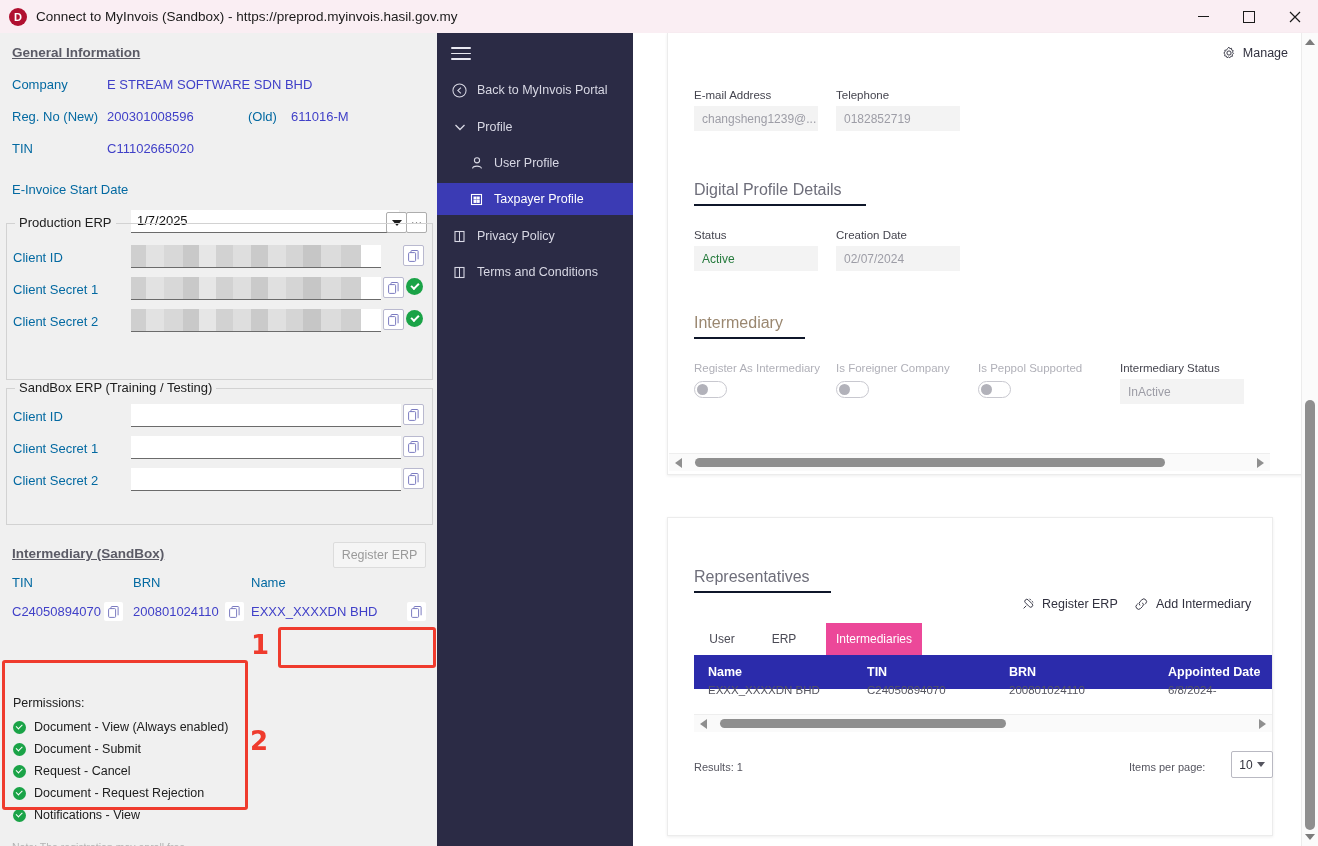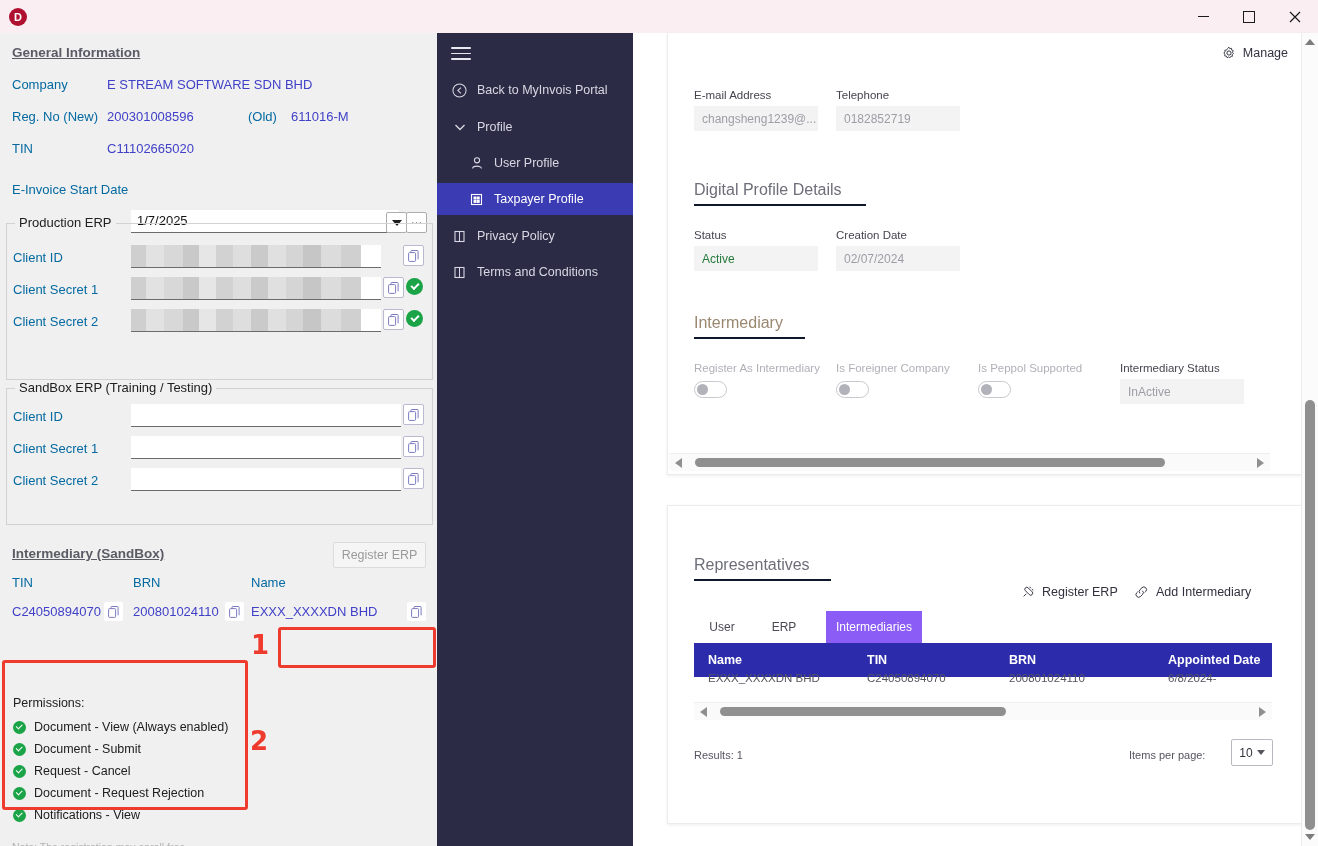--- a/index.html
+++ b/index.html
@@ -95,21 +95,21 @@
   .nav-item .ic{width:17px;margin-left:14px;margin-right:9px;display:flex;align-items:center;
     justify-content:center;flex:none;}
   .nav-item.sub .ic{margin-left:31px;}
   .nav-item.active{background:#3b3bb4;color:#fff;}
   .nav-item.active .ic svg *{stroke:#fff;}
 
   
   .content{position:absolute;left:633px;top:33px;width:685px;height:813px;background:#fff;}
   .card{position:absolute;background:#fff;border:1px solid #ececec;box-shadow:0 1px 3px rgba(0,0,0,.07);}
   .card1{left:34px;top:0px;width:604px;height:441px;border-top:none;padding-left:40px;}
-  .card2{left:34px;top:472px;width:604px;height:317px;padding-left:36px;}
+  .card2{left:34px;top:484px;width:604px;height:317px;}
 
   .manage{position:absolute;right:24px;top:13px;display:flex;align-items:center;gap:7px;
     font-size:12.5px;color:#31313f;}
   .fld-lbl{position:absolute;font-size:11.5px;color:#45454f;white-space:nowrap;}
   .fld-lbl.muted{color:#b0b0b8;}
   .fld-box{position:absolute;background:#f3f3f3;height:25px;display:flex;align-items:center;
     padding-left:8px;font-size:12px;color:#9d9da6;box-sizing:border-box;}
   .fld-box.green{color:#257a3c;background:#f3f3f3;}
   .sect-h{position:absolute;font-size:16px;color:#6e6e7a;padding-bottom:5px;
     border-bottom:2px solid #0f172a;white-space:nowrap;}
@@ -122,21 +122,21 @@
   .hscroll{position:absolute;height:17px;background:#fafafa;border-top:1px solid #eee;
     display:flex;align-items:center;}
   .hs-thumb{position:absolute;height:9px;background:#8f8f8f;border-radius:5px;}
   .hs-arr{position:absolute;width:0;height:0;border-top:5px solid transparent;
     border-bottom:5px solid transparent;}
   .hs-arr.l{border-right:7px solid #8f8f8f;}
   .hs-arr.r{border-left:7px solid #8f8f8f;}
 
   .tab{position:absolute;height:32px;display:flex;align-items:center;justify-content:center;
     font-size:12px;color:#4a4a55;}
-  .tab.active{background:#8b5cf6;color:#fff;}
+  .tab.active{background:#ec4899;color:#fff;}
   .thead{position:absolute;background:#2b2bab;height:34px;}
   .th{position:absolute;font-size:12.5px;font-weight:bold;color:#fff;line-height:34px;}
   .td{position:absolute;font-size:11.5px;color:#55555f;}
   .results{position:absolute;font-size:11px;color:#55555f;}
   .ipp{position:absolute;font-size:11px;color:#55555f;}
   .ippbox{position:absolute;width:40px;height:25px;border:1px solid #b9b9c2;border-radius:2px;
     display:flex;align-items:center;justify-content:center;gap:4px;font-size:12px;color:#33333d;}
   .chev{width:0;height:0;border-left:4px solid transparent;border-right:4px solid transparent;
     border-top:5px solid #55555f;}
   .actlink{position:absolute;display:flex;align-items:center;gap:7px;font-size:12.5px;color:#31313f;}
@@ -151,20 +151,21 @@
   .vs-thumb{position:absolute;left:3px;top:367px;width:10px;height:430px;background:#8f8f8f;
     border-radius:5px;}
 </style>
 </head>
 <body>
 
 <div class="app">
 
   <div class="titlebar">
     <div class="tb-logo"></div>
+    <div class="tb-title">Connect to MyInvois (Sandbox) - https://preprod.myinvois.hasil.gov.my</div>
     <div class="tb-controls">
       <div class="tb-btn">
           <span class="dash"></span>
         </div>
       <div class="tb-btn">
           <span class="sq"></span>
         </div>
       <div class="tb-btn close">
         <svg width="12" height="12" viewBox="0 0 12 12">
             <path d="M1 1 L11 11 M11 1 L1 11" stroke="currentColor" stroke-width="1.2" fill="none"></path>

